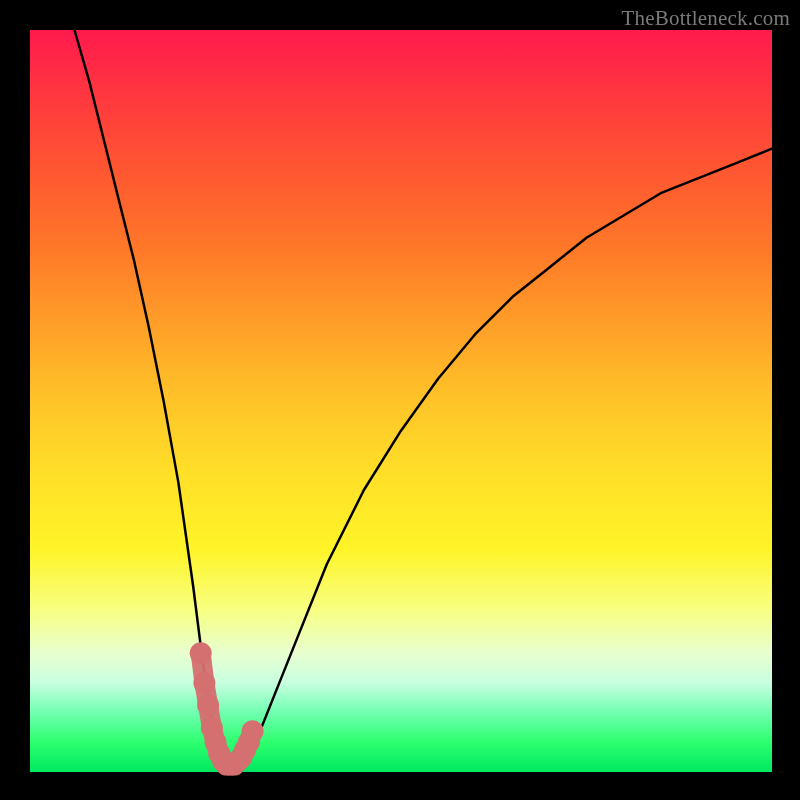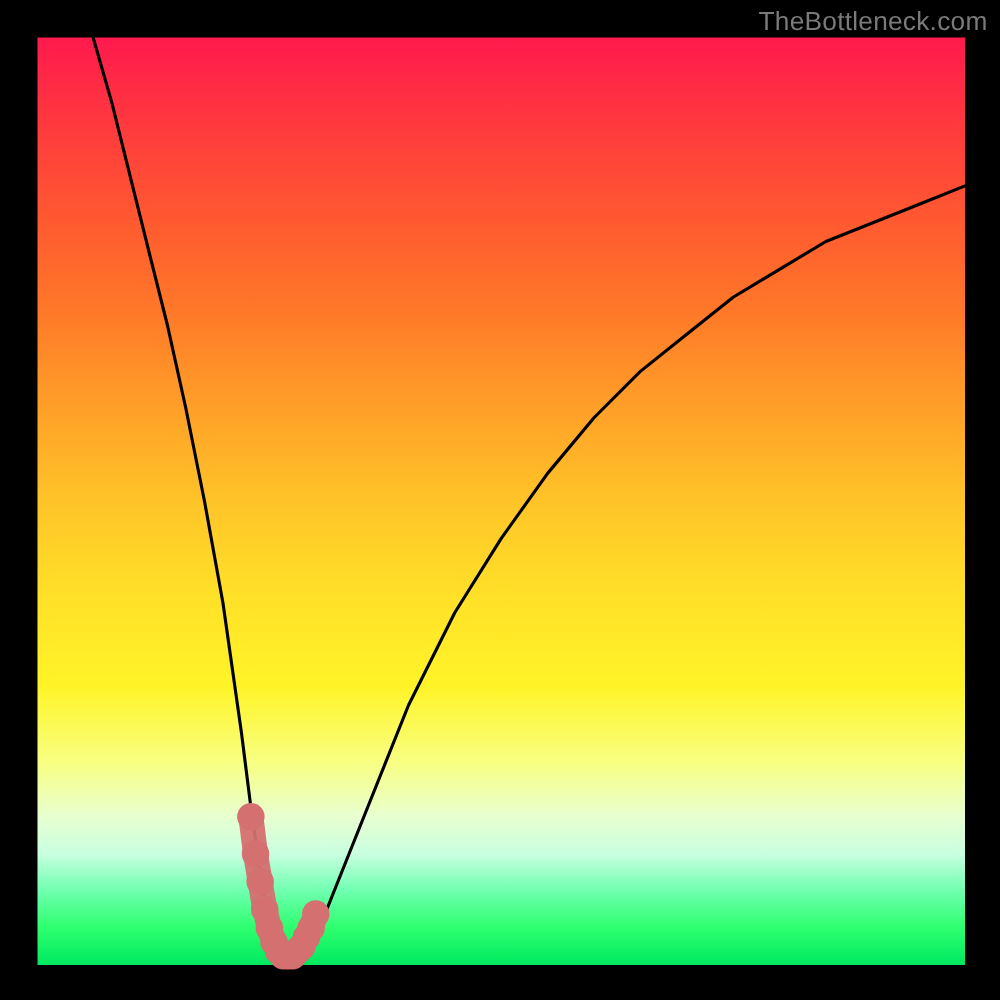--- a/index.html
+++ b/index.html
@@ -2,20 +2,21 @@
 <html><head>
 <meta charset="utf-8">
 <style>
   * { margin: 0; padding: 0; box-sizing: border-box; }
   body { width: 800px; height: 800px; background: #000; font-family: Arial, sans-serif; overflow: hidden; }
   .frame {
     position: relative;
     width: 800px;
     height: 800px;
     background: #000;
+    font-family: Liberation Serif, serif;
   }
   .plot-area {
     position: absolute;
     left: 30px;
     top: 30px;
     width: 742px;
     height: 742px;
     background: linear-gradient(to bottom,
       #ff1a4d 0%,
       #ff3b3d 10%,

